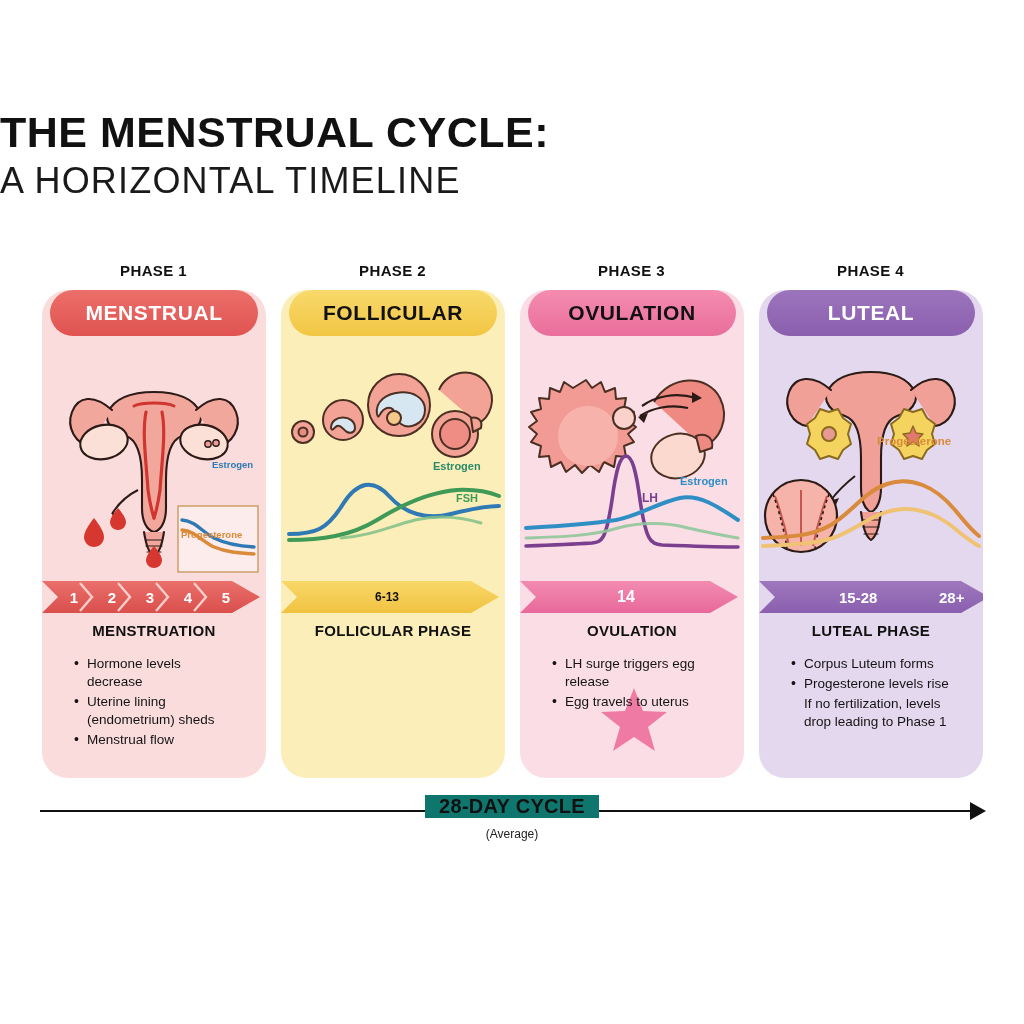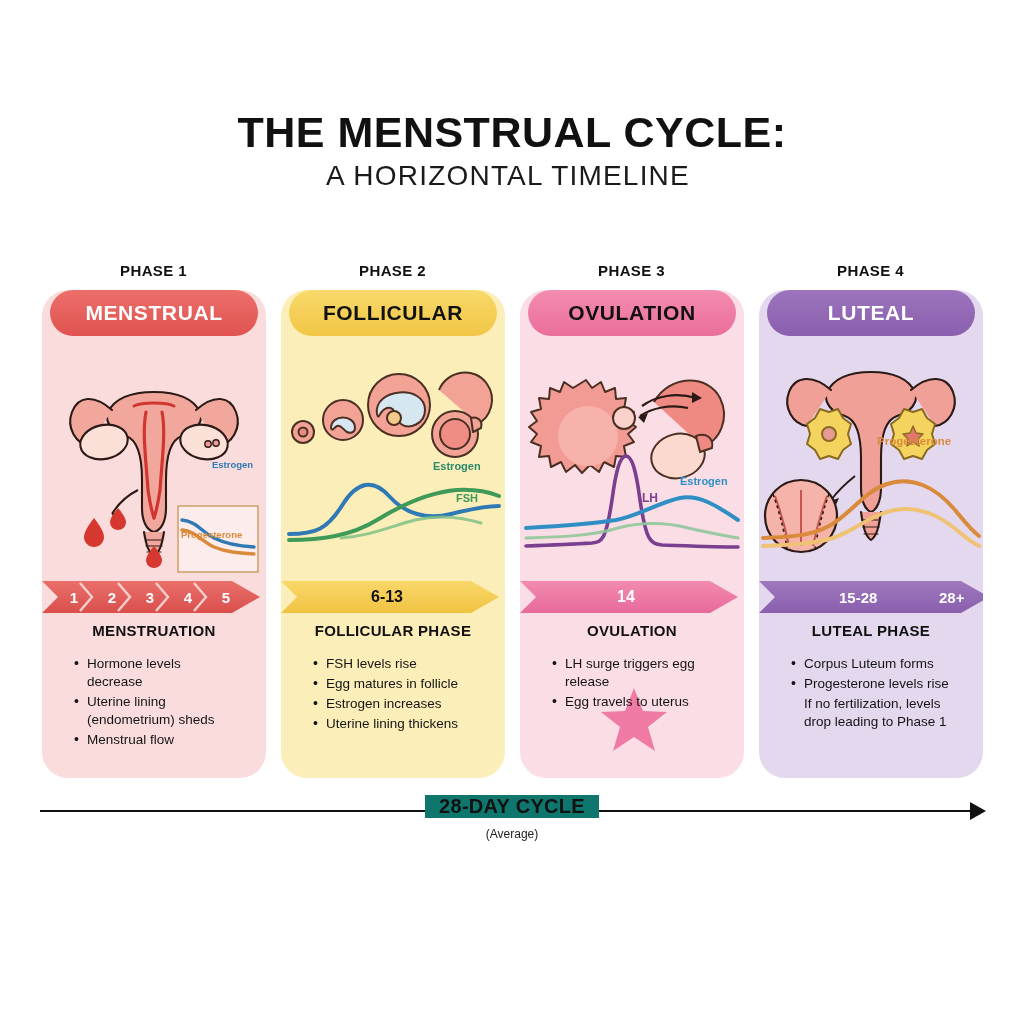--- a/index.html
+++ b/index.html
@@ -6,27 +6,27 @@
   body{
     width:1024px;height:1024px;
     background:#ffffff;
     font-family:"Liberation Sans", sans-serif;
     overflow:hidden;
     position:relative;
   }
   .stage{position:absolute;inset:0;}
 
   
-  .title-block{position:absolute;top:110px;left:0;width:1024px;text-align:center;}
+  .title-block{position:absolute;top:110px;left:0;width:1024px;}
   .title-main{
     font-size:43px;font-weight:bold;letter-spacing:0.5px;color:#111111;
     line-height:1.05;margin:0;
   }
   .title-sub{
-    font-size:28px;font-weight:300;letter-spacing:1.2px;color:#1a1a1a;
+    font-size:36px;font-weight:300;letter-spacing:1.2px;color:#1a1a1a;
     line-height:1.1;margin:6px 8px 0 0;
   }
 
   
   .phases{
     position:absolute;top:262px;left:42px;width:940px;height:520px;
     display:flex;gap:16px;
   }
   .phase{
     position:relative;width:224px;
@@ -244,32 +244,26 @@
           <svg width="240" height="36" viewBox="0 0 240 36" xmlns="http://www.w3.org/2000/svg">
             <defs>
               <linearGradient id="g2" x1="0" y1="0" x2="0" y2="1">
                 <stop offset="0" stop-color="#f9d869"></stop>
                   <stop offset="1" stop-color="#f0c241"></stop>
               </linearGradient>
             </defs>
             <path d="M6 2 L196 2 L224 18 L196 34 L6 34 L22 18 Z" fill="url(#g2)"></path>
           </svg>
           <div style="position:absolute;top:0;left:0;width:224px;height:36px;display:flex;align-items:center;justify-content:center;">
-            <span style="font-size:16px;font-weight:bold;color:#111;">6-13</span>
+            <span style="font-size:12px;font-weight:bold;color:#111;">6-13</span>
           </div>
         </div>
 
         <div class="body">
           <div class="body-title">FOLLICULAR PHASE</div>
-          <ul class="bullets">
-            <li>FSH levels rise</li>
-            <li>Egg matures in follicle</li>
-            <li>Estrogen increases</li>
-            <li>Uterine lining thickens</li>
-          </ul>
         </div>
       </div>
     </div>
 
     <div class="phase">
       <div class="phase-kicker">PHASE 3</div>
       <div class="card" style="background:#fbdde6;">
 
         <div class="pill" style="background:linear-gradient(180deg,#f48cb0,#ea6e9b);color:#111111;">
           <span>OVULATION</span>

